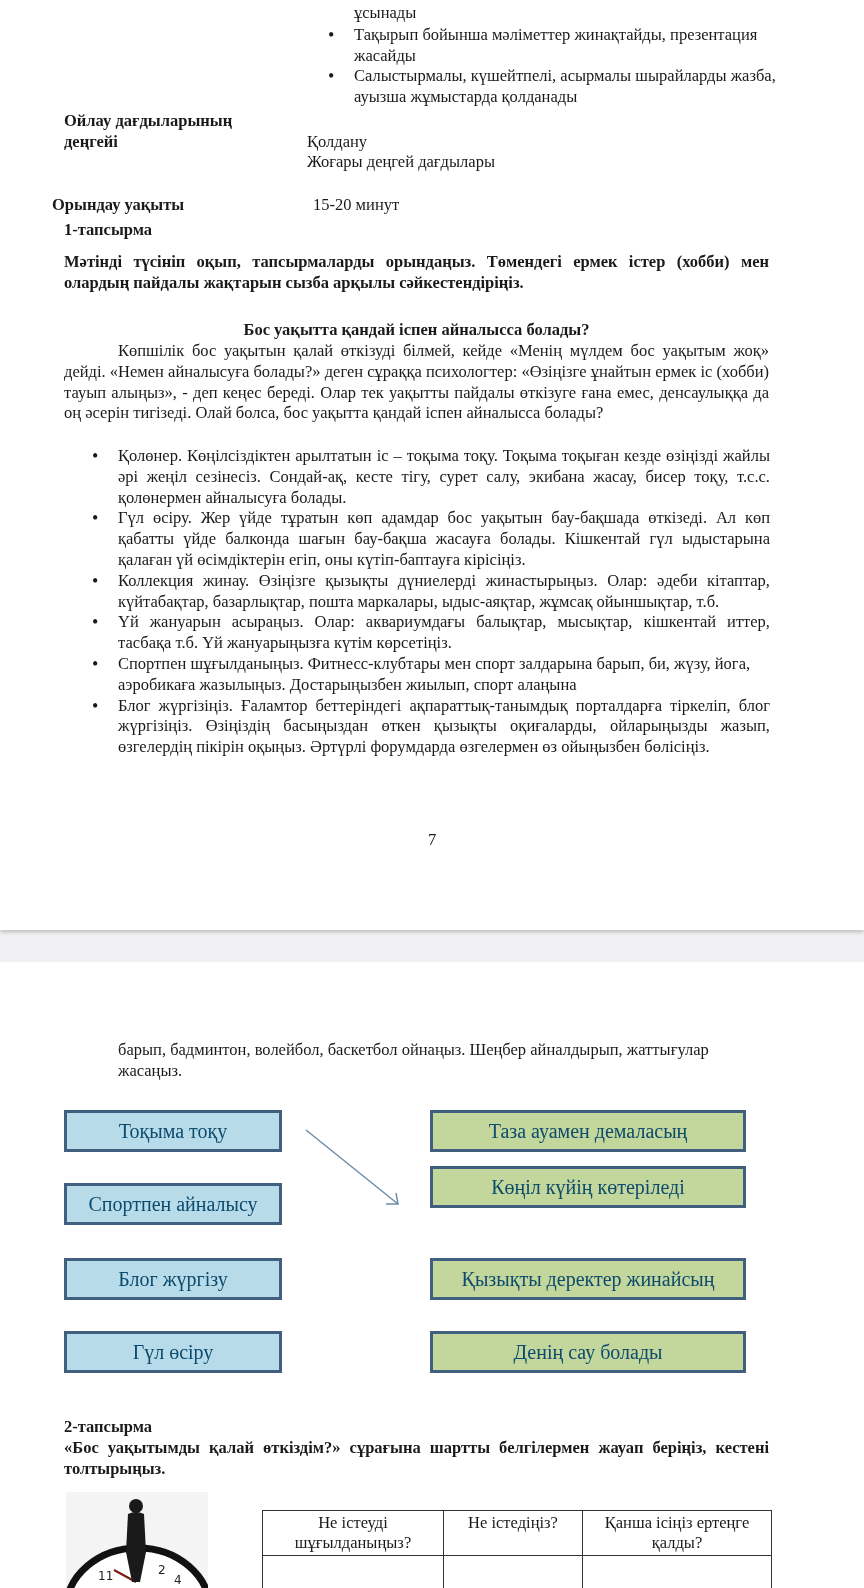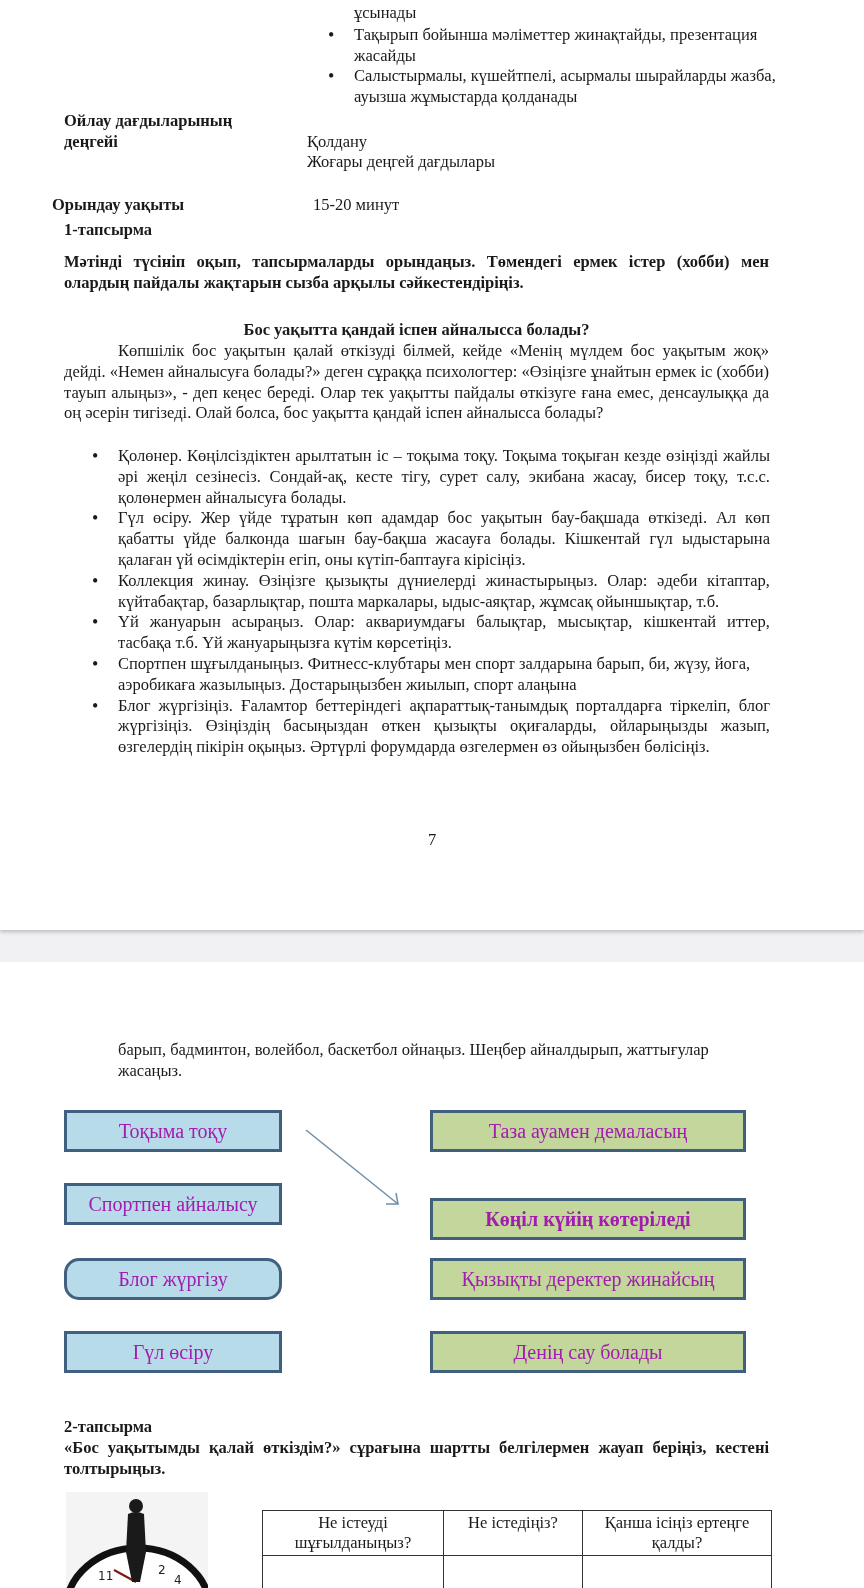--- a/index.html
+++ b/index.html
@@ -21,21 +21,21 @@
   .bullets { position: absolute; margin: 0; padding: 0; list-style: none; }
   .bullets li { position: relative; padding-left: 28px; }
   .bullets li::before {
     content: "\2022"; position: absolute; left: 2px; top: 0; font-size: 18px;
   }
   .justify { text-align: justify; }
   .box {
     position: absolute; box-sizing: border-box;
     border: 3px solid #41607f;
     display: flex; align-items: center; justify-content: center;
-    font-size: 20px; color: #a21caf;
+    font-size: 20px; color: #0c4a6e;
   }
   .box.left { background: #b7dbe8; width: 218px; height: 42px; left: 64px; }
   .box.right { background: #c3d69b; width: 316px; height: 42px; left: 430px; }
   table.fill {
     position: absolute; left: 262px; top: 548px;
     border-collapse: collapse; font-size: 16.5px; line-height: 20px;
   }
   table.fill td {
     border: 1px solid #333; text-align: center; vertical-align: top;
     padding: 2px 4px;
@@ -76,25 +76,25 @@
 
   <div class="abs txt" style="left:0; width:864px; top:830px; text-align:center;">7</div>
 </div>
 
 <div class="page page2">
 
   <div class="abs txt" style="left:118px; top:78px; width:600px;">барып, бадминтон, волейбол, баскетбол ойнаңыз. Шеңбер айналдырып, жаттығулар жасаңыз.</div>
 
   <div class="box left" style="top:148px;">Тоқыма тоқу</div>
   <div class="box left" style="top:221px;">Спортпен айналысу</div>
-  <div class="box left" style="top:296px;border-radius:15px;">Блог жүргізу</div>
+  <div class="box left" style="top:296px;">Блог жүргізу</div>
   <div class="box left" style="top:369px;">Гүл өсіру</div>
 
   <div class="box right" style="top:148px;">Таза ауамен демаласың</div>
-  <div class="box right" style="top:236px;font-weight:bold;">Көңіл күйің көтеріледі</div>
+  <div class="box right" style="top:204px;">Көңіл күйің көтеріледі</div>
   <div class="box right" style="top:296px;">Қызықты деректер жинайсың</div>
   <div class="box right" style="top:369px;">Денің сау болады</div>
 
   <svg class="abs" style="left:300px; top:164px;" width="110" height="86">
     <line x1="6" y1="4" x2="98" y2="78" stroke="#6f8ea8" stroke-width="1.5"></line>
     <polyline points="86,78 98,78 96,67" fill="none" stroke="#6f8ea8" stroke-width="1.5"></polyline>
   </svg>
 
   <div class="abs txt bold" style="left:64px; top:455px;text-align:center;">2-тапсырма</div>
   <div class="abs txt bold justify" style="left:64px; top:476px; width:705px;">«Бос уақытымды қалай өткіздім?» сұрағына шартты белгілермен жауап беріңіз, кестені толтырыңыз.</div>

